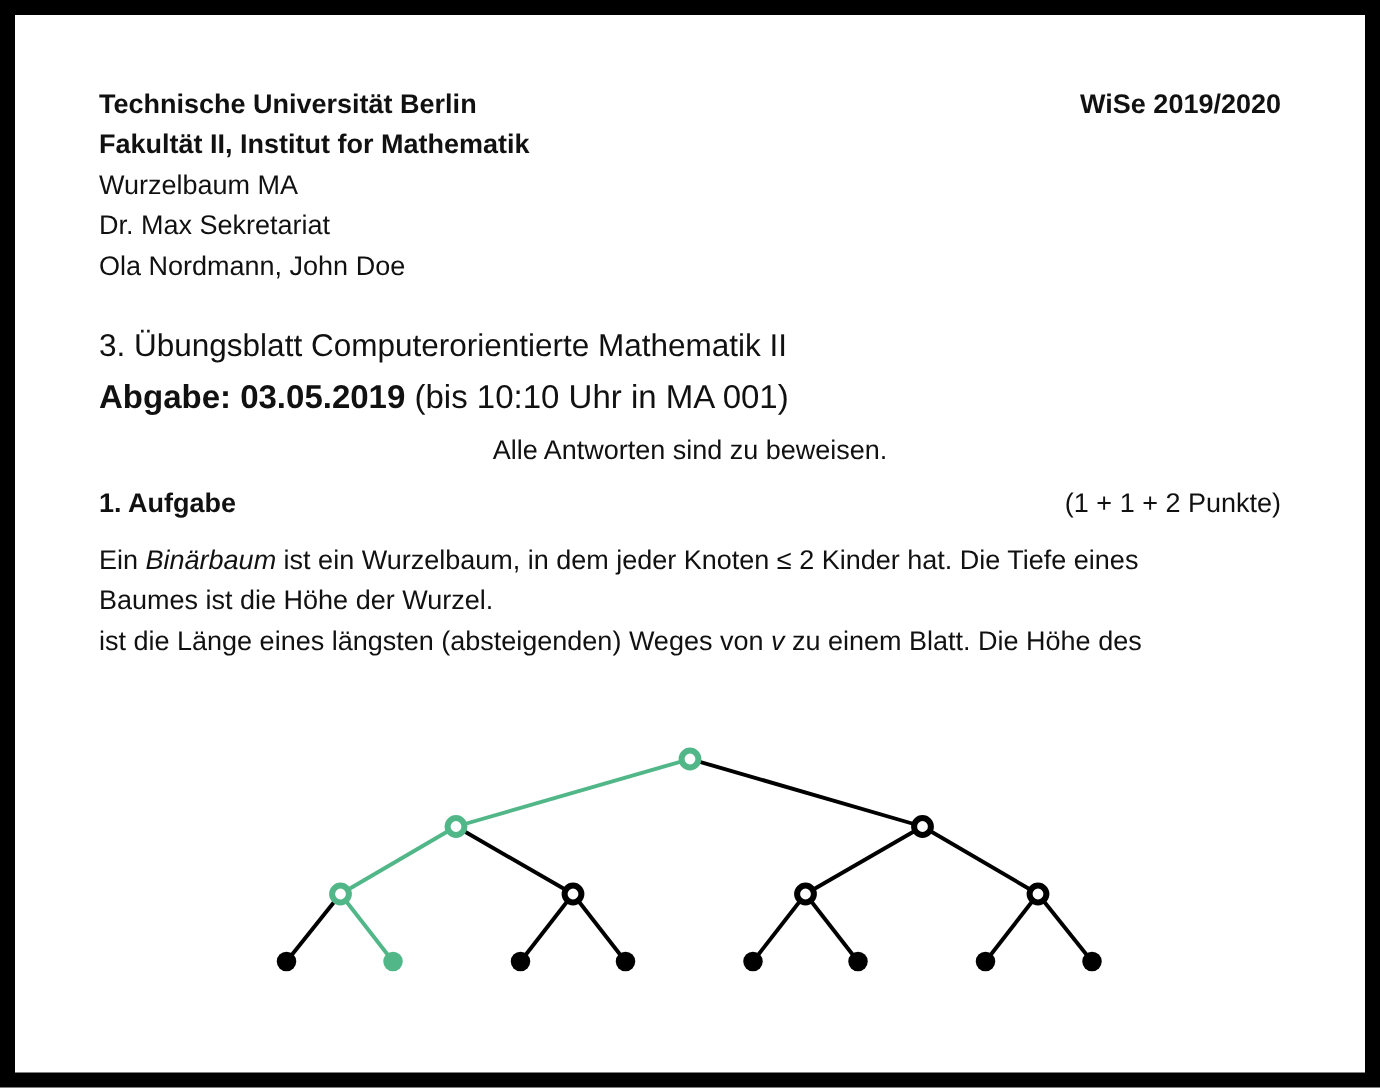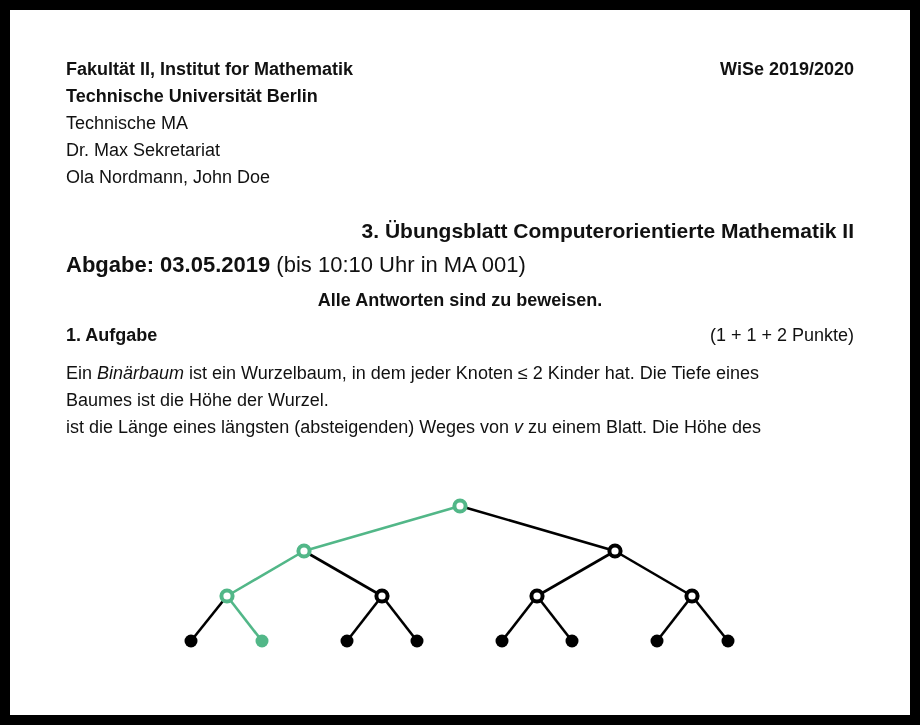--- a/index.html
+++ b/index.html
@@ -18,25 +18,25 @@
     overflow: hidden;
   }
   .content { padding: 46px 56px 0 56px; }
   .bold { font-weight: bold; }
   .doc-header {
     display: flex; justify-content: space-between;
     font-size: 18px; line-height: 27px;
   }
   .header-right { text-align: right; }
   .sheet-title {
-    font-size: 21px; line-height: 30px; font-weight: bold;
-    text-align: right; margin-top: 25px;
+    font-size: 21px; line-height: 30px; font-weight: normal;
+    text-align: left; margin-top: 25px;
   }
   .due-line { font-size: 22px; line-height: 28px; text-align: left; margin-top: 5px; }
-  .note-line { font-size: 18px; line-height: 28px; text-align: center; margin-top: 7px; font-weight: bold; }
+  .note-line { font-size: 18px; line-height: 28px; text-align: center; margin-top: 7px; font-weight: normal; }
   .task-row {
     display: flex; justify-content: space-between;
     font-size: 18px; line-height: 28px; margin-top: 7px;
   }
   .task-text { font-size: 18px; line-height: 27px; margin-top: 11px; }
   .pline { white-space: nowrap; }
   em { font-style: italic; }
   svg.tree-figure {
     position: absolute; left: 0; top: 0;
     width: 900px; height: 705px;
@@ -44,23 +44,23 @@
   }
 </style>
 </head>
 <body>
 
 <div class="page">
   <div class="content">
 
     <div class="doc-header">
       <div class="header-left">
+        <div class="bold">Technische Universität Berlin</div>
         <div class="bold">Fakultät II, Institut for Mathematik</div>
-        <div class="bold">Technische Universität Berlin</div>
-        <div>Technische MA</div>
+        <div>Wurzelbaum MA</div>
         <div>Dr. Max Sekretariat</div>
         <div>Ola Nordmann, John Doe</div>
       </div>
       <div class="header-right">
         <div class="bold">WiSe 2019/2020</div>
       </div>
     </div>
 
     <div class="sheet-title">3. Übungsblatt Computerorientierte Mathematik II</div>
 

